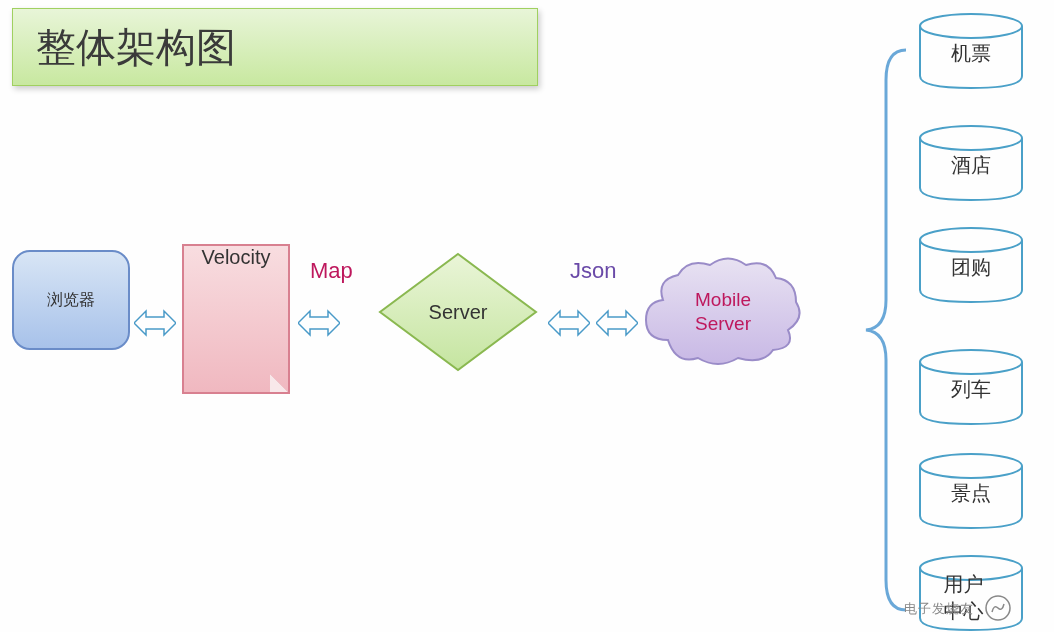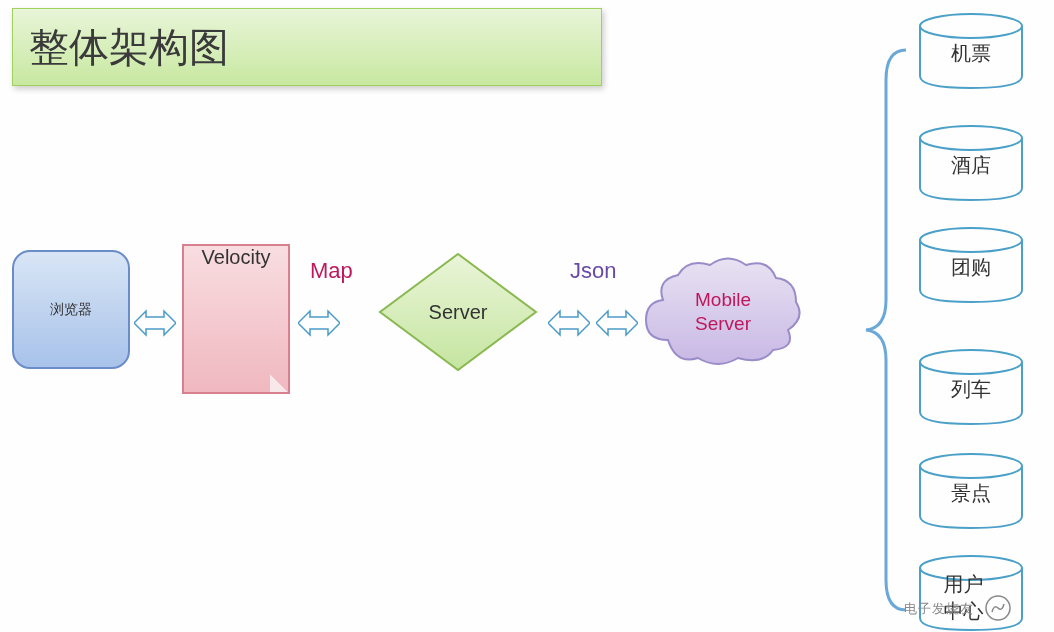--- a/index.html
+++ b/index.html
@@ -8,46 +8,46 @@
       height: 632px;
       background: #fefefe;
       font-family: "Microsoft YaHei", Arial, sans-serif;
       position: relative;
       overflow: hidden;
     }
     .title-box {
       position: absolute;
       top: 8px;
       left: 12px;
-      width: 590px;
+      width: 526px;
       height: 78px;
       background: linear-gradient(to bottom, #e8f5d8, #c8e8a0);
       border: 1px solid #a0d060;
       box-shadow: 2px 3px 6px rgba(0,0,0,0.2);
       display: flex;
       align-items: center;
-      padding-left: 16px;
+      padding-left: 23px;
     }
     .title-text {
       font-size: 40px;
       color: #3a3a3a;
     }
     .browser-box {
       position: absolute;
       top: 250px;
       left: 12px;
       width: 118px;
-      height: 119px;
+      height: 100px;
       background: linear-gradient(to bottom, #d8e5f5, #a8c2ea);
       border: 2px solid #6a8cc8;
       border-radius: 18px;
       display: flex;
       align-items: center;
       justify-content: center;
-      font-size: 14px;
+      font-size: 16px;
       color: #333;
     }
     .velocity-box {
       position: absolute;
       top: 244px;
       left: 182px;
       width: 108px;
       height: 150px;
       background: linear-gradient(to bottom, #f8dde0, #f0b8c0);
       border: 2px solid #d88090;

